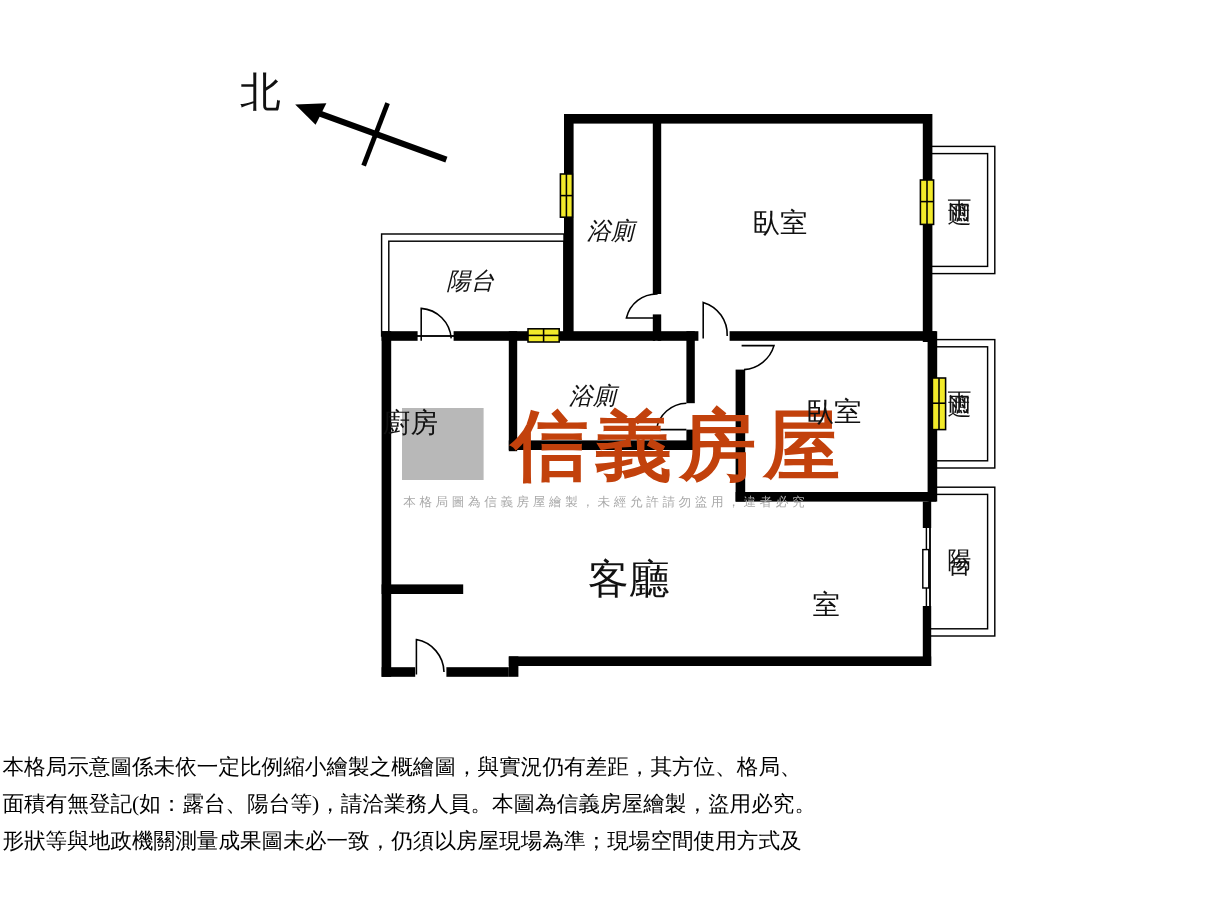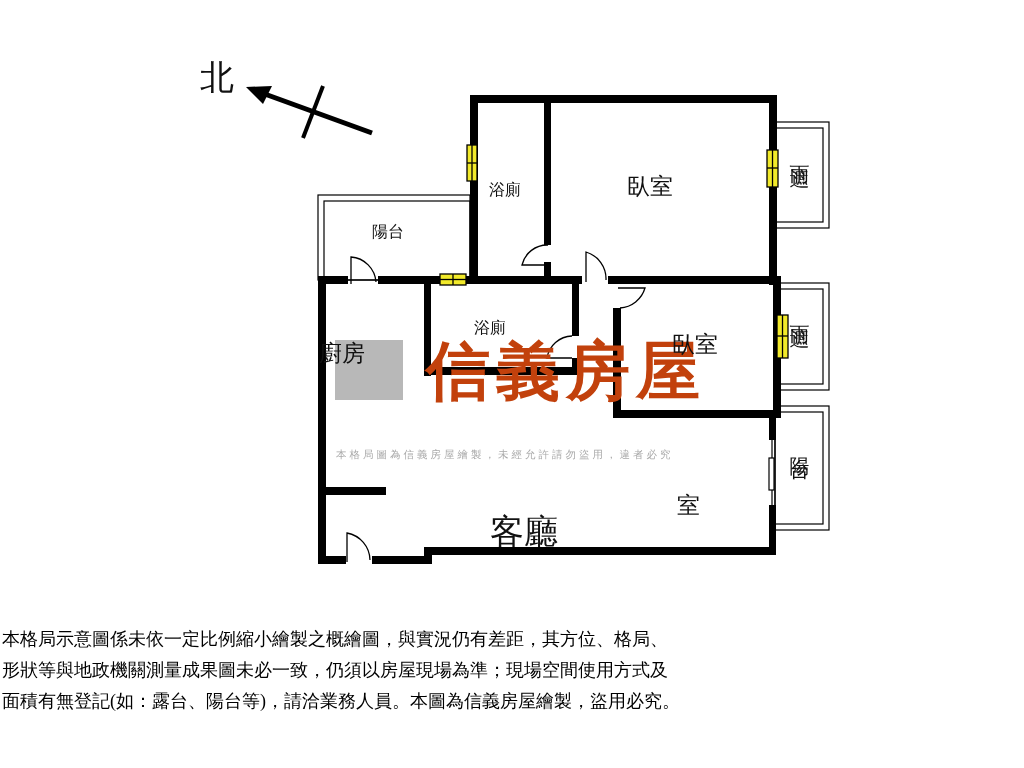--- a/index.html
+++ b/index.html
@@ -1,28 +1,28 @@
 <!DOCTYPE html>
 <html><head>
 <meta charset="utf-8">
 <style>
   html, body { margin: 0; padding: 0; background: #ffffff; }
   body { width: 1024px; height: 768px; position: relative; overflow: hidden;
          font-family: "DejaVu Serif", "Liberation Serif", serif; color: #000; }
   #plan { position: absolute; left: 0; top: 0; width: 1024px; height: 600px; }
   .lbl { position: absolute; white-space: nowrap; color: #111; line-height: 1; }
-  .room-md { font-size: 16px; }
+  .room-md { font-size: 20px; font-style: italic; }
   .room-lg { font-size: 23px; }
-  .room-xl { font-size: 34px; margin-top: 48px; }
+  .room-xl { font-size: 34px; }
   .vert { writing-mode: vertical-rl; text-orientation: upright; letter-spacing: 2px; font-size: 20px; }
   .wm-logo { position: absolute; left: 335px; top: 340px; width: 68px; height: 60px; background: #b8b8b8; }
   .wm-brand { position: absolute; left: 426px; top: 328px; font-size: 64px; color: #c2410c;
               font-family: Liberation Serif, serif; font-weight: bold; letter-spacing: 6px; }
   .wm-note { position: absolute; left: 336px; top: 412px; font-size: 10.5px; color: #a9a9a9; letter-spacing: 3px;
-             font-family: Liberation Sans, sans-serif; margin-top: 36px; }
+             font-family: Liberation Sans, sans-serif; }
   .north { position: absolute; left: 200px; top: 60px; font-size: 34px; }
   #disclaimer { position: absolute; left: 2px; top: 624px; width: 1020px; font-size: 18px; line-height: 31px;
                 font-family: Liberation Serif, serif; }
   #disclaimer div { white-space: nowrap; }
 </style>
 </head>
 <body>
 
 <svg id="plan" viewBox="0 0 1024 600" xmlns="http://www.w3.org/2000/svg">
 
@@ -120,15 +120,15 @@
 <div class="lbl room-md" style="left:474px; top:320px;">浴廁</div>
 <div class="lbl room-lg" style="left:319px; top:342px;">廚房</div>
 <div class="lbl room-lg" style="left:672px; top:333px;">臥室</div>
 <div class="lbl vert" style="left:790px; top:310px;">雨遮</div>
 <div class="lbl room-xl" style="left:490px; top:466px;">客廳</div>
 <div class="lbl room-lg" style="left:677px; top:494px;">室</div>
 <div class="lbl vert" style="left:790px; top:442px;">陽台</div>
 
 <div id="disclaimer">
   <div>本格局示意圖係未依一定比例縮小繪製之概繪圖，與實況仍有差距，其方位、格局、</div>
+  <div>面積有無登記(如：露台、陽台等)，請洽業務人員。本圖為信義房屋繪製，盜用必究。</div>
   <div>形狀等與地政機關測量成果圖未必一致，仍須以房屋現場為準；現場空間使用方式及</div>
-  <div>面積有無登記(如：露台、陽台等)，請洽業務人員。本圖為信義房屋繪製，盜用必究。</div>
 </div>
 
 </body></html>

